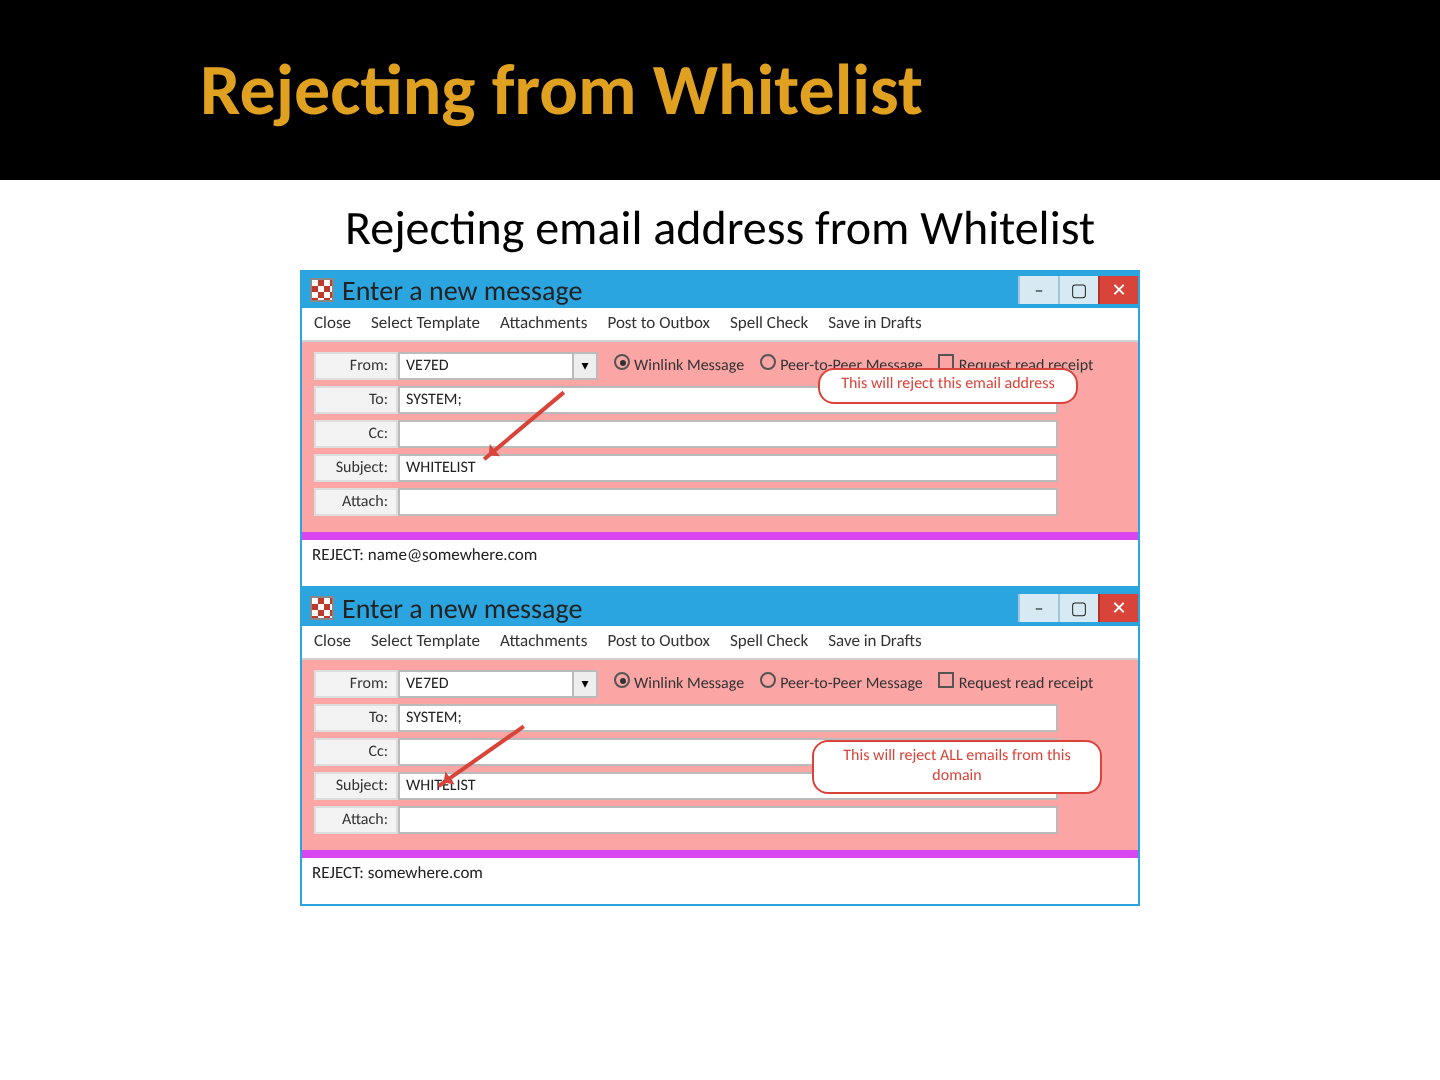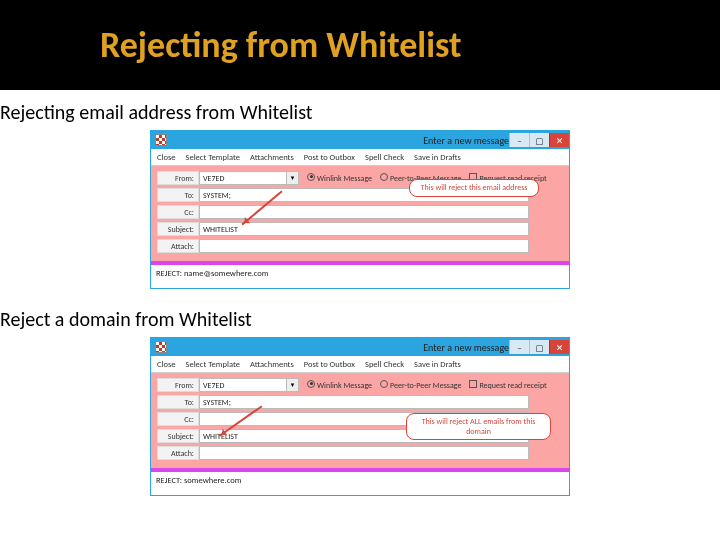--- a/index.html
+++ b/index.html
@@ -1,26 +1,26 @@
 <!DOCTYPE html>
 <html><head>
 <meta charset="utf-8">
 <style>
   * { box-sizing: border-box; margin: 0; padding: 0; }
   html, body { width: 720px; height: 540px; font-family: Calibri, Arial, sans-serif; background: #fff; overflow: hidden; }
   .slide { width: 720px; height: 540px; background: #fff; }
   .title-bar { width: 100%; height: 90px; background: #000; display: flex; align-items: center; padding-left: 100px; text-align: center; }
   .title-bar h1 { color: #e0a020; font-size: 36px; font-weight: 700; }
-  .section-heading { font-size: 20px; font-weight: 400; color: #000; margin: 10px 0 6px; }
+  .section-heading { text-align: center; font-size: 24px; font-weight: 400; color: #000; margin: 10px 0 6px; }
 
   .app-window { width: 420px; margin: 0 auto; border: 1px solid #2aa5e0; background: #f7f7f7; position: relative; }
   .app-titlebar { height: 18px; background: #2aa5e0; display: flex; align-items: center; position: relative; }
   .app-icon { width: 12px; height: 12px; margin: 0 4px; background:
     repeating-conic-gradient(#c0392b 0 25%, #fff 0 50%) 0 0/6px 6px; border: 0.5px solid #888; }
-  .app-title { flex: 1; text-align: right; color: #222; font-size: 10px; }
+  .app-title { flex: 1; text-align: left; color: #222; font-size: 14px; }
   .win-btns { display: flex; }
   .win-btn { width: 20px; height: 14px; display: flex; align-items: center; justify-content: center; font-size: 9px; color: #222; }
   .win-btn.min, .win-btn.max { background: #d7e9f3; border-left: 1px solid #9fc6da; }
   .win-btn.close { background: #d9443a; color: #fff; border-left: 1px solid #b23028; }
 
   .toolbar { display: flex; gap: 10px; padding: 3px 6px; background: #fff; border-bottom: 1px solid #d0d0d0; font-size: 8.5px; color: #333; }
   .toolbar span { cursor: default; }
 
   .form-area { padding: 4px 6px 6px; background: #fca5a5; }
   .form-row { display: flex; align-items: center; margin-bottom: 2px; height: 15px; }
@@ -102,21 +102,20 @@
       <div class="form-row">
         <div class="form-label">Attach:</div>
         <div class="form-input wide-input"></div>
       </div>
     </div>
     <div class="body-area">REJECT: name@somewhere.com</div>
     <div class="callout callout1">This will reject this email address</div>
     <div class="arrow arrow1"></div>
   </div>
 
-  <div class="section-heading" style="margin-top:18px">Reject a domain from Whitelist</div>
 
   <div class="app-window">
     <div class="app-titlebar">
       <div class="app-icon"></div>
       <div class="app-title">Enter a new message</div>
       <div class="win-btns">
         <div class="win-btn min">–</div>
         <div class="win-btn max">▢</div>
         <div class="win-btn close">✕</div>
       </div>

